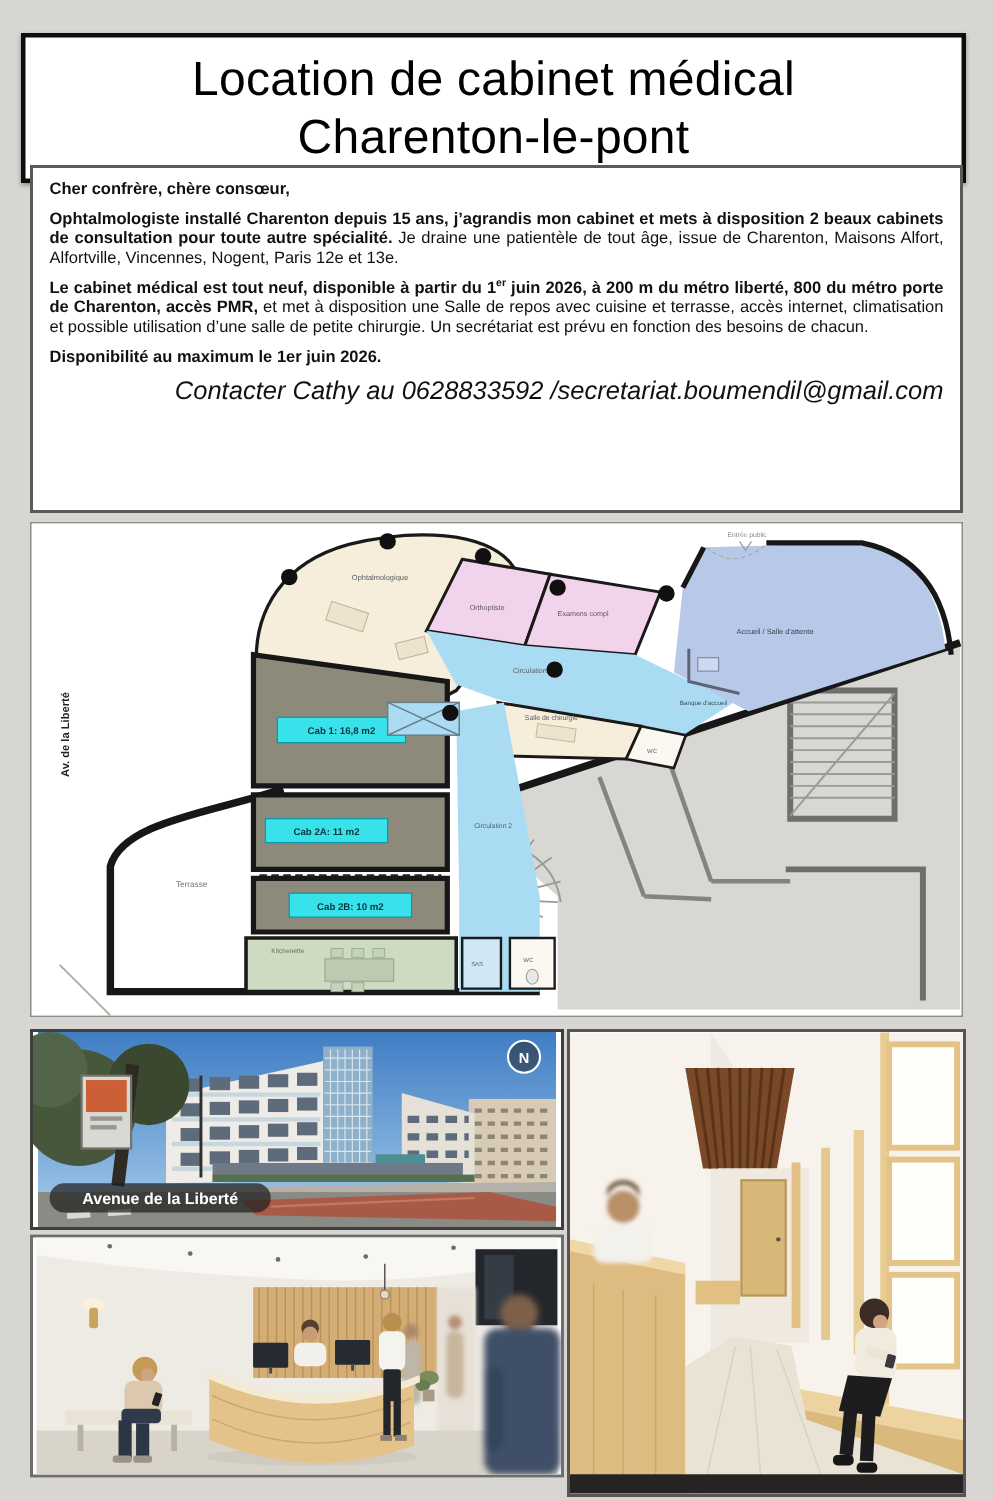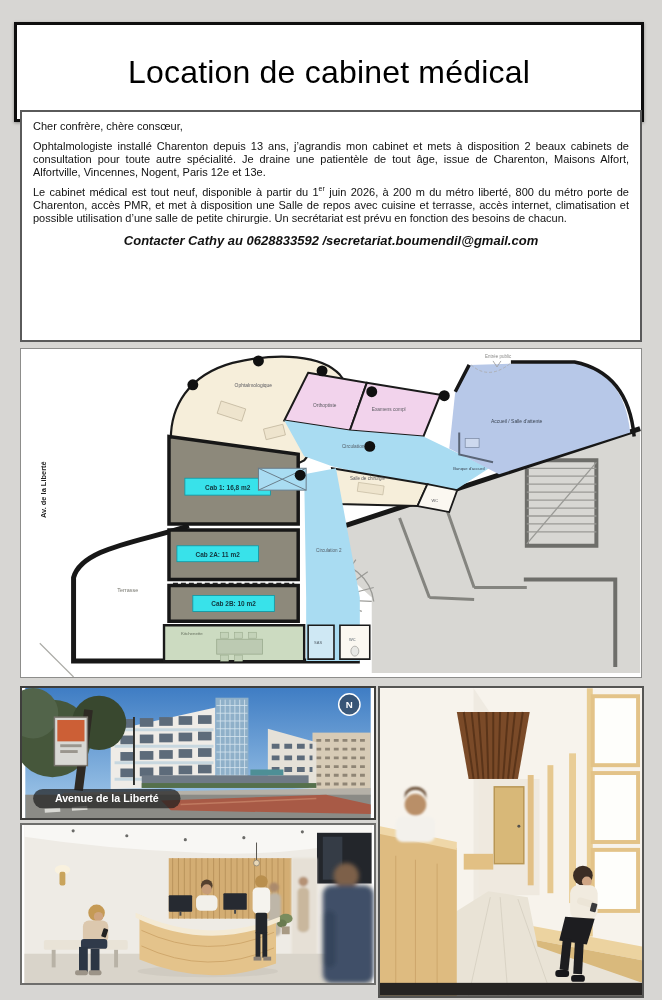--- a/index.html
+++ b/index.html
@@ -20,48 +20,50 @@
   .title-line{font-size:32px;line-height:39px;color:#000;letter-spacing:.2px;}
   
   .text-box{
     left:20px;top:110px;width:622px;height:232px;
     border:2px solid #5a5a5a;
     padding:8px 11px 6px 11px;
     font-size:11px;line-height:13px;
   }
   .para{margin:0 0 7px 0;text-align:justify;}
   .para:last-child{margin-bottom:0;}
-  .b{font-weight:normal;}
-  .contact-line{font-weight:bold;font-style:italic;font-size:13px;margin-top:9px;text-align:center;}
+  .b{font-weight:bold;}
+  .contact-line{font-weight:normal;font-style:italic;font-size:17px;margin-top:9px;text-align:right;}
   sup{font-size:7px;vertical-align:super;line-height:0;}
   
   .plan-box{
     left:20px;top:348px;width:622px;height:330px;
     border:1px solid #8d8d8b;
   }
   .plan-box svg{display:block;width:100%;height:100%;}
   svg text{font-family:"Liberation Sans",sans-serif;}
   
   .photo{position:absolute;box-sizing:border-box;background:#fff;}
   .photo svg{display:block;width:100%;height:100%;}
   .photo-street{left:20px;top:686px;width:356px;height:134px;border:2px solid #3e3e3c;}
   .photo-reception{left:20px;top:823px;width:356px;height:162px;border:2px solid #6e6e6c;}
   .photo-corridor{left:378px;top:686px;width:266px;height:312px;border:2px solid #555553;}
 </style>
 </head>
 <body>
 
 <div class="box title-box">
   <div class="title-line">Location de cabinet médical</div>
+  <div class="title-line">Charenton-le-pont</div>
 </div>
 
 <div class="box text-box">
   <p class="para b">Cher confrère, chère consœur,</p>
-  <p class="para"><span class="b">Ophtalmologiste installé Charenton depuis 13 ans, j’agrandis mon cabinet et mets à disposition 2 beaux cabinets de consultation pour toute autre spécialité.</span><span> Je draine une patientèle de tout âge, issue de Charenton, Maisons Alfort, Alfortville, Vincennes, Nogent, Paris 12e et 13e.</span></p>
+  <p class="para"><span class="b">Ophtalmologiste installé Charenton depuis 15 ans, j’agrandis mon cabinet et mets à disposition 2 beaux cabinets de consultation pour toute autre spécialité.</span><span> Je draine une patientèle de tout âge, issue de Charenton, Maisons Alfort, Alfortville, Vincennes, Nogent, Paris 12e et 13e.</span></p>
   <p class="para"><span class="b">Le cabinet médical est tout neuf, disponible à partir du 1</span><sup class="b">er</sup><span class="b"> juin 2026, à 200 m du métro liberté, 800 du métro porte de Charenton, accès PMR,</span><span> et met à disposition une Salle de repos avec cuisine et terrasse, accès internet, climatisation et possible utilisation d’une salle de petite chirurgie. Un secrétariat est prévu en fonction des besoins de chacun.</span></p>
+  <p class="para b">Disponibilité au maximum le 1er juin 2026.</p>
   <p class="para contact-line">Contacter Cathy au 0628833592 /secretariat.boumendil@gmail.com</p>
 </div>
 
 <div class="box plan-box">
 <svg viewBox="0 0 622 330">
   <rect x="0" y="0" width="622" height="330" fill="#ffffff"></rect>
 
   <g>
     <path d="M288,190 L622,80 L622,326 L352,326 L352,250 L310,212 Z" fill="#d8d7d3"></path>
 

